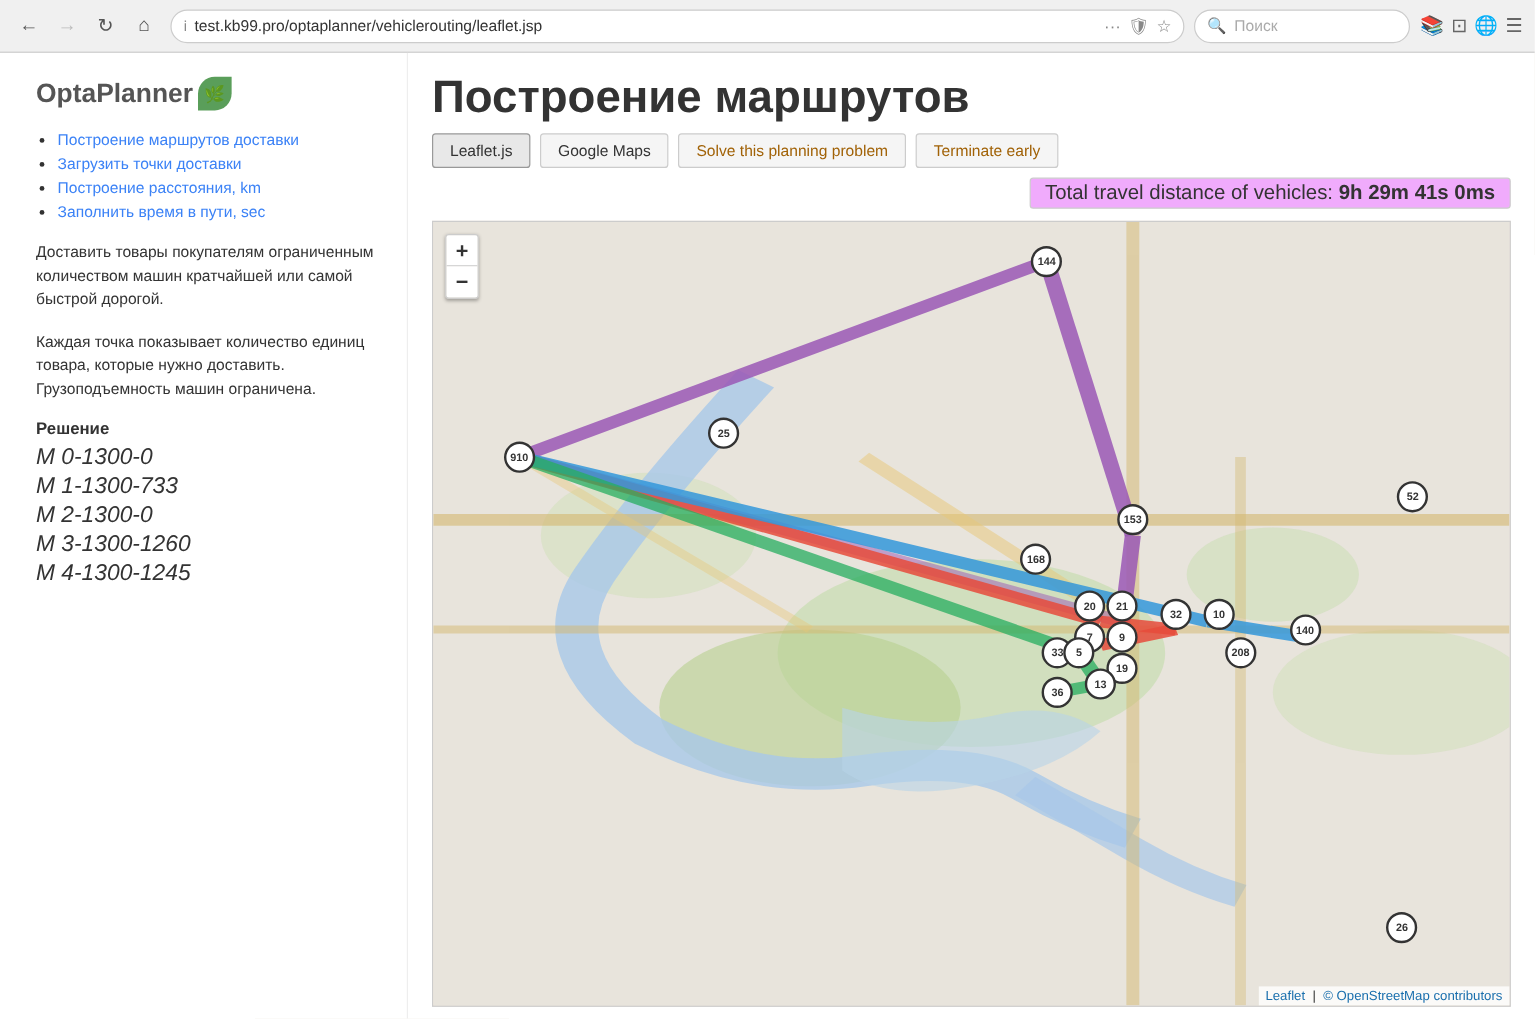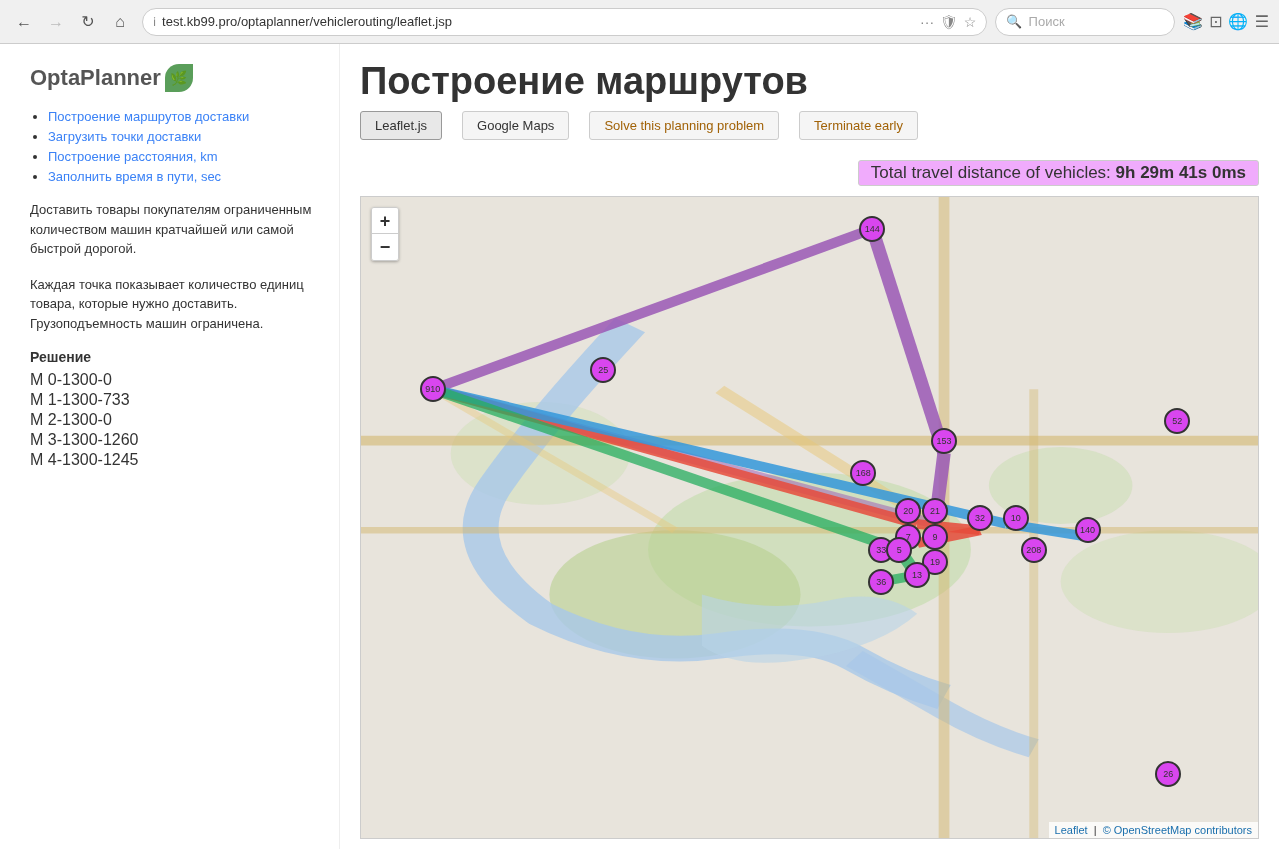--- a/index.html
+++ b/index.html
@@ -77,21 +77,21 @@
       line-height: 1.5;
       color: #333;
       margin-bottom: 16px;
     }
 
     .solution-section h3 {
       font-weight: bold;
       font-size: 14px;
       margin-bottom: 6px;
     }
-    .solution-list { list-style: none; font-size: 16px; }
+    .solution-list { list-style: none; font-size: 19px; font-style: italic; }
     .solution-list li { margin-bottom: 2px; }
 
     
     .right-panel {
       flex: 1;
       display: flex;
       flex-direction: column;
       overflow: hidden;
     }
 
@@ -99,21 +99,21 @@
       font-size: 38px;
       font-weight: bold;
       color: #333;
       padding: 16px 20px 8px 20px;
     }
 
     .controls-bar {
       display: flex;
       align-items: center;
       padding: 0 20px 10px 20px;
-      gap: 20px;
+      gap: 8px;
       flex-wrap: wrap;
     }
 
     .tab-btn {
       padding: 6px 14px;
       border: 1px solid #ccc;
       background: #f5f5f5;
       cursor: pointer;
       font-size: 13px;
       border-radius: 3px;
@@ -211,27 +211,27 @@
       top: 0; left: 0;
       width: 100%; height: 100%;
     }
 
     
     .map-marker {
       position: absolute;
       transform: translate(-50%, -50%);
       width: 26px; height: 26px;
       border-radius: 50%;
-      background: #d946ef;
+      background: #ffffff;
       border: 2px solid #333;
       display: flex;
       align-items: center;
       justify-content: center;
       font-size: 9px;
-      font-weight: normal;
+      font-weight: bold;
       z-index: 5;
       cursor: pointer;
       white-space: nowrap;
     }
   </style>
 </head>
 <body>
 
 <div class="browser-chrome">
   <div class="browser-nav-buttons">

